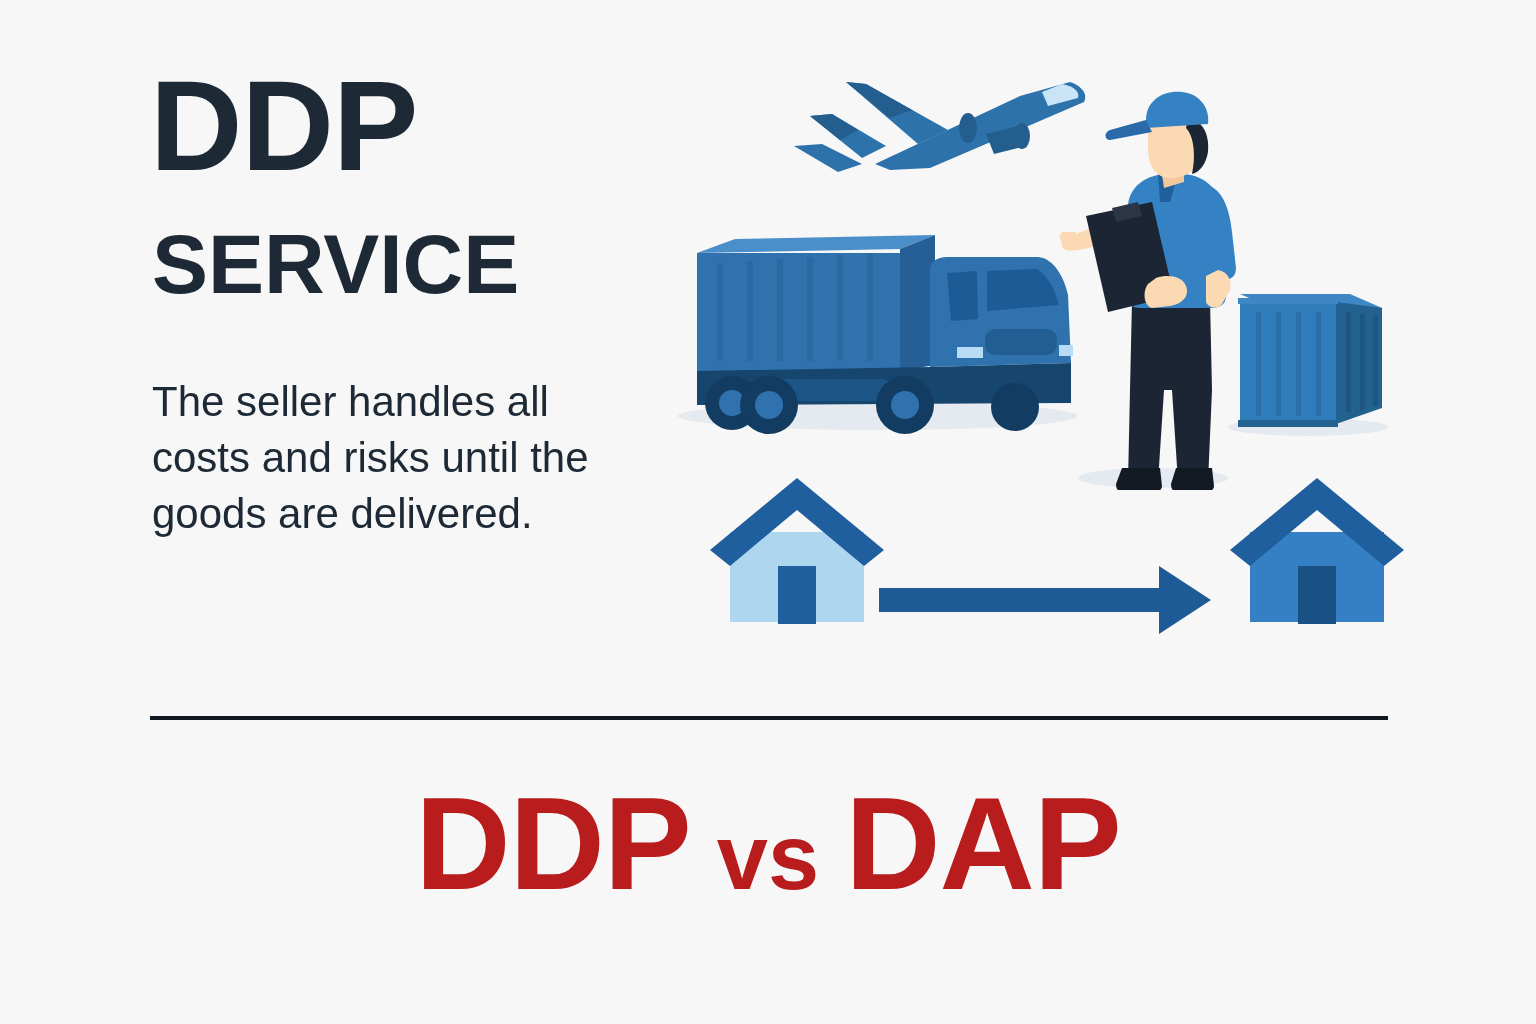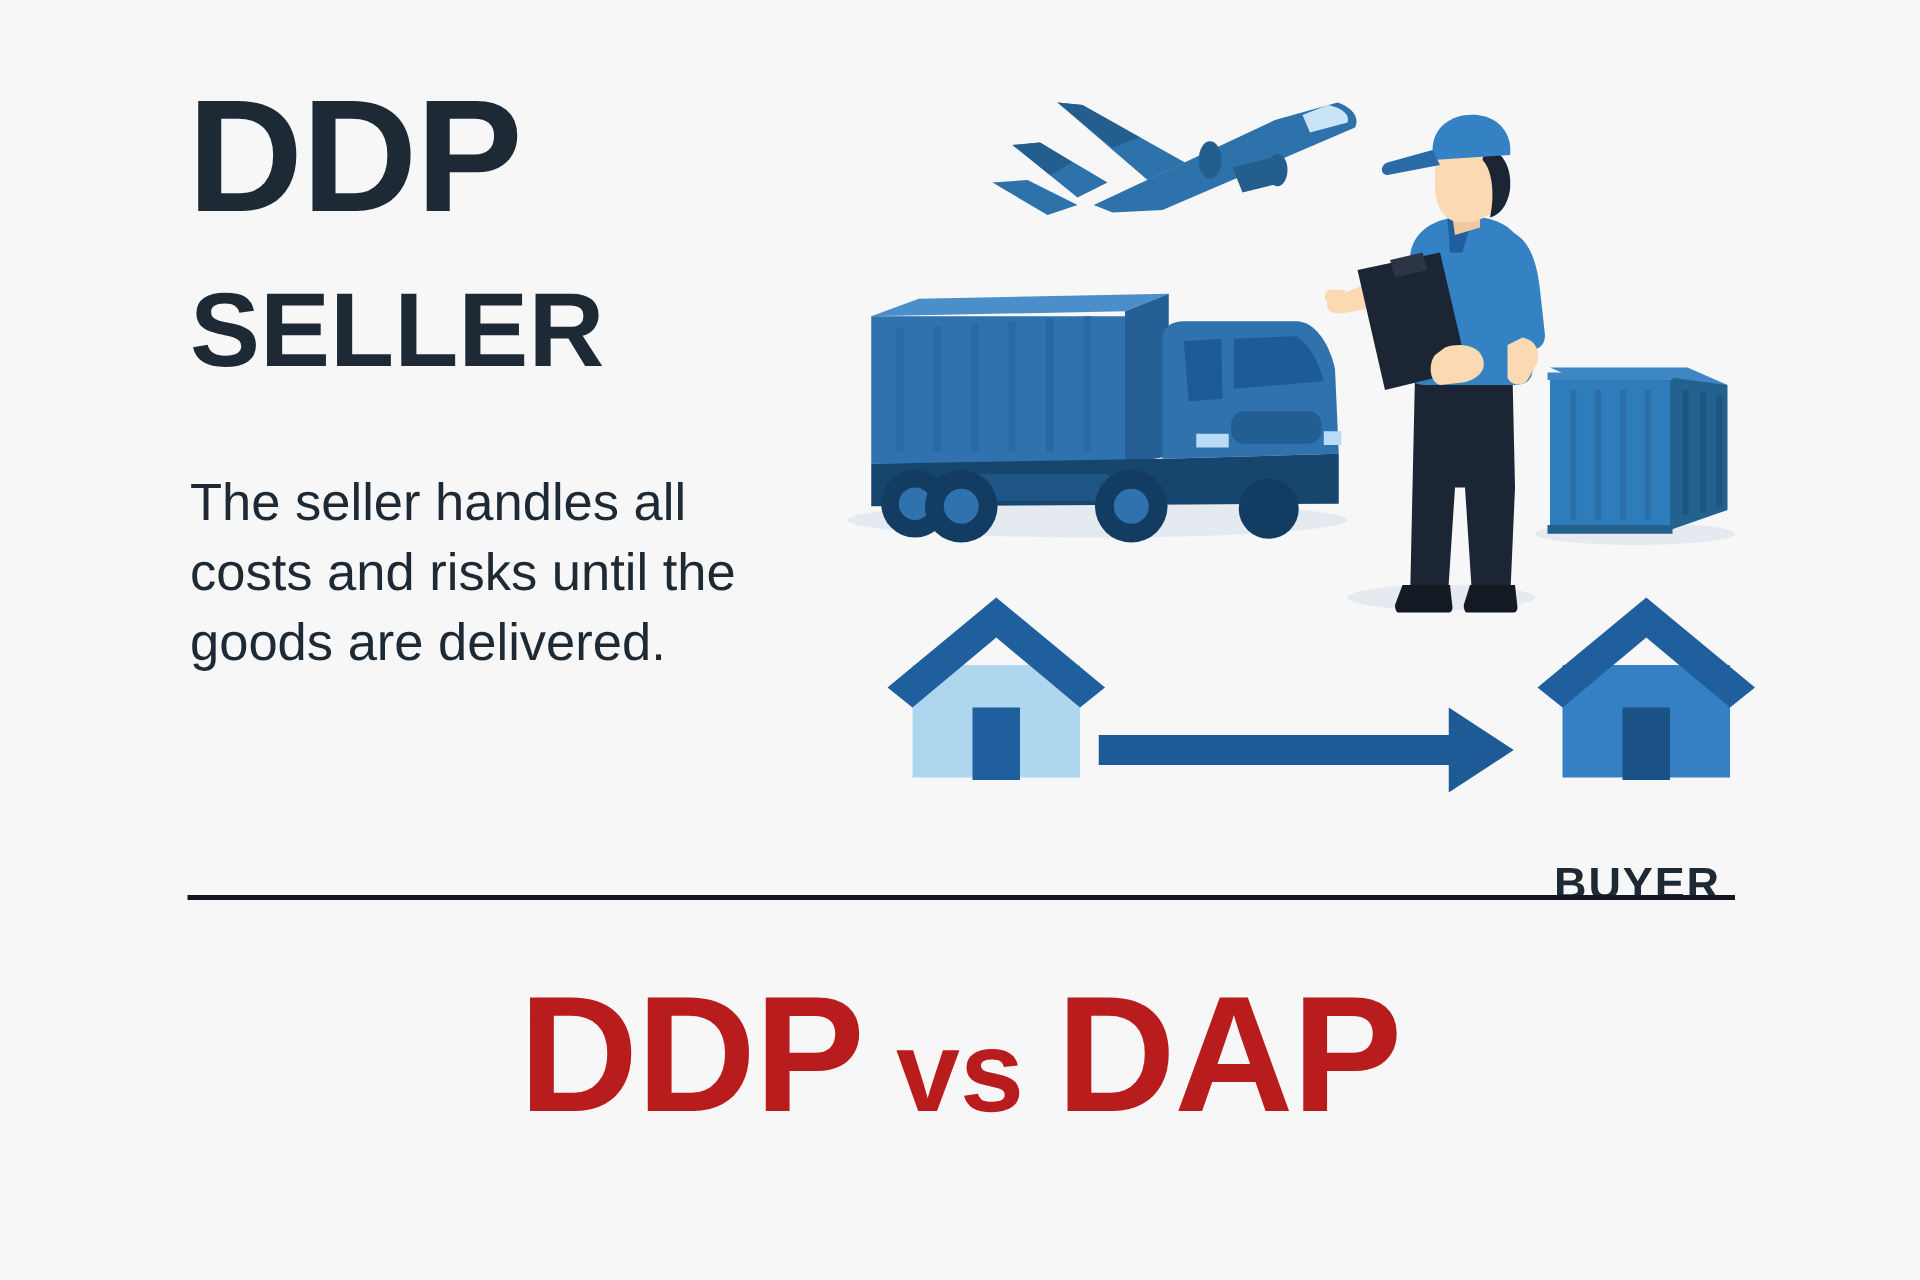--- a/index.html
+++ b/index.html
@@ -105,21 +105,21 @@
     width: 240px;
   }
 </style>
 </head>
 <body>
 
 <div id="canvas">
 
   <div class="title-main">DDP</div>
 
-  <div class="title-sub">SELLER</div>
+  <div class="title-sub">SERVICE</div>
 
   <div class="body-copy">The seller handles all costs and risks until the goods are delivered.</div>
 
   <div class="illus" style="left:660px; top:50px; width:800px; height:650px;">
 
     <svg width="330" height="140" style="position:absolute;left:110px;top:10px;" viewBox="0 0 330 140">
       <g fill="#2d72ab">
         <path d="M300 22 C312 26 318 34 314 42 L160 108 L120 110 L105 104 L250 36 Z"></path>
         <path d="M76 22 L96 24 L178 70 L148 84 Z"></path>
         <path d="M40 56 L62 54 L116 86 L92 98 Z"></path>
@@ -241,21 +241,20 @@
 
     <svg width="340" height="80" style="position:absolute;left:215px;top:510px;" viewBox="0 0 340 80">
       <path d="M4 28 L284 28 L284 6 L336 40 L284 74 L284 52 L4 52 Z" fill="#1d5a96"></path>
     </svg>
 
     <svg width="190" height="160" style="position:absolute;left:562px;top:420px;" viewBox="0 0 190 160">
       <rect x="28" y="62" width="134" height="90" fill="#3580c4"></rect>
       <path d="M95 8 L182 80 L162 96 L95 40 L28 96 L8 80 Z" fill="#1f5f9e"></path>
       <rect x="76" y="96" width="38" height="58" fill="#1a5286"></rect>
     </svg>
-    <div class="house-label" style="left:530px; top:636px;">BUYER</div>
 
   </div>
 
   <div class="divider"></div>
 
   <div class="bottom-line">
     <span class="bottom-big">DDP</span><span class="bottom-vs">vs</span><span class="bottom-big">DAP</span>
   </div>
 
 </div>

